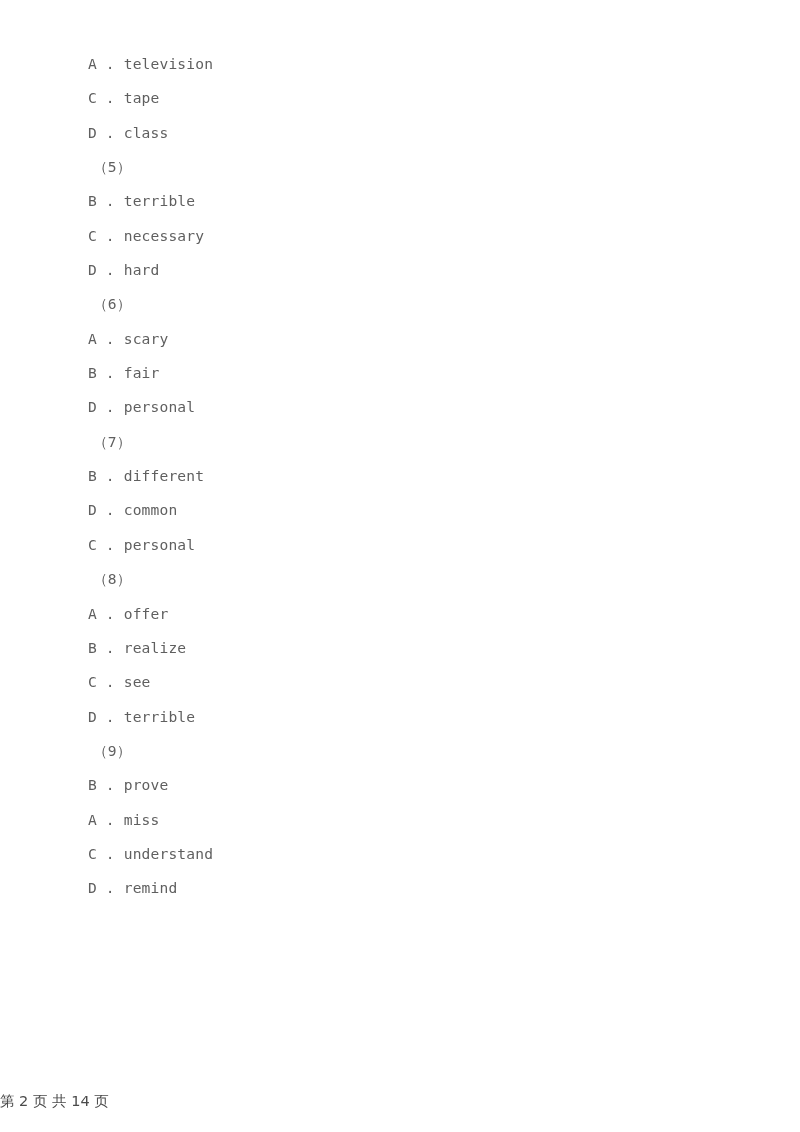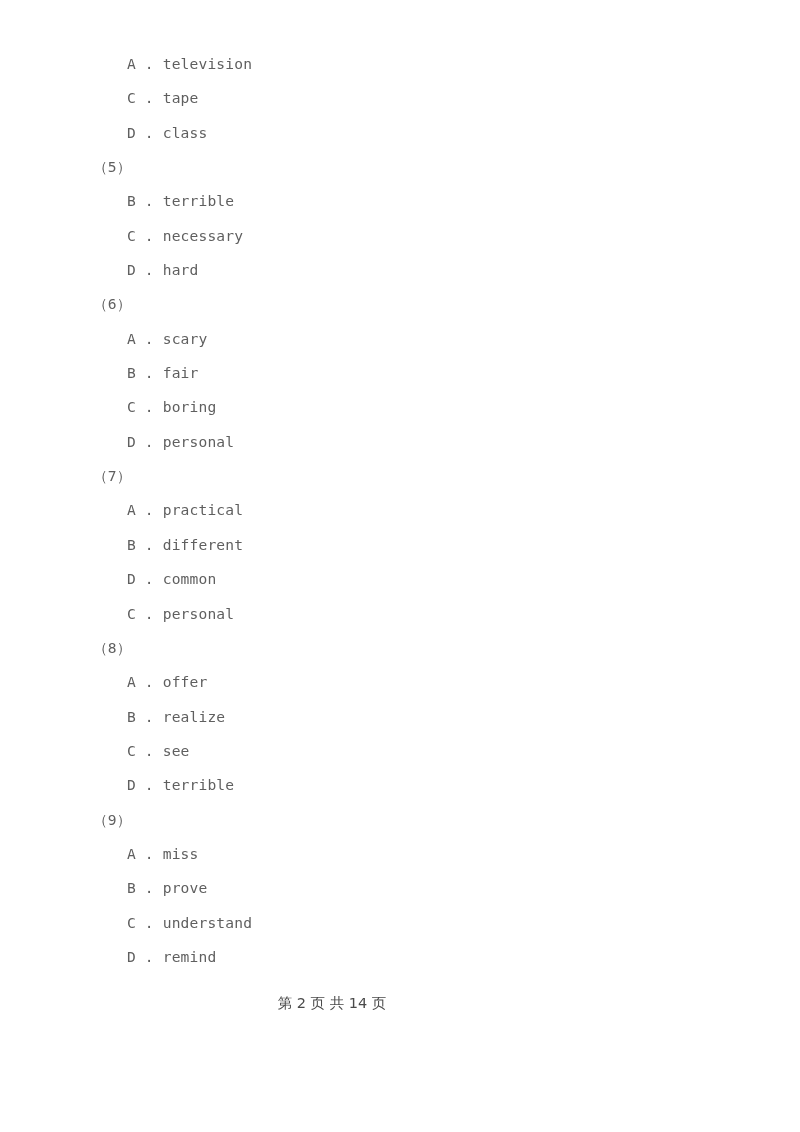--- a/index.html
+++ b/index.html
@@ -31,33 +31,32 @@
     line-height: 34.35px;
     font-size: 14.6px;
     color: #5f5f5f;
     letter-spacing: 0.15px;
     white-space: pre;
     -webkit-font-smoothing: antialiased;
   }
 
   .line.option {
     padding-left: 0px;
-    margin-left: 39px;
   }
 
   .line.qnum {
     padding-left: 5px;
   }
 
   .footer {
     position: absolute;
     left: 0;
-    top: 992px;
+    top: 1090px;
     width: 664px;
-    text-align: center;
+    text-align: left;
     font-family: "DejaVu Sans", "Liberation Sans", sans-serif;
     font-size: 14.5px;
     line-height: 22px;
     color: #4a4a4a;
     white-space: pre;
   }
 </style>
 </head>
 <body>
 
@@ -68,34 +67,32 @@
   <div class="line option">A . television</div>
       <div class="line option">C . tape</div>
       <div class="line option">D . class</div>
       <div class="line qnum">（5）</div>
       <div class="line option">B . terrible</div>
       <div class="line option">C . necessary</div>
       <div class="line option">D . hard</div>
       <div class="line qnum">（6）</div>
       <div class="line option">A . scary</div>
       <div class="line option">B . fair</div>
-      <div class="line option">C . boring</div>
       <div class="line option">D . personal</div>
       <div class="line qnum">（7）</div>
-      <div class="line option">A . practical</div>
       <div class="line option">B . different</div>
       <div class="line option">D . common</div>
       <div class="line option">C . personal</div>
       <div class="line qnum">（8）</div>
       <div class="line option">A . offer</div>
       <div class="line option">B . realize</div>
       <div class="line option">C . see</div>
       <div class="line option">D . terrible</div>
       <div class="line qnum">（9）</div>
+      <div class="line option">B . prove</div>
       <div class="line option">A . miss</div>
-      <div class="line option">B . prove</div>
       <div class="line option">C . understand</div>
       <div class="line option">D . remind</div>
     </div>
 
   <div class="footer">第 2 页 共 14 页</div>
 
 </div>
 
 </body></html>

